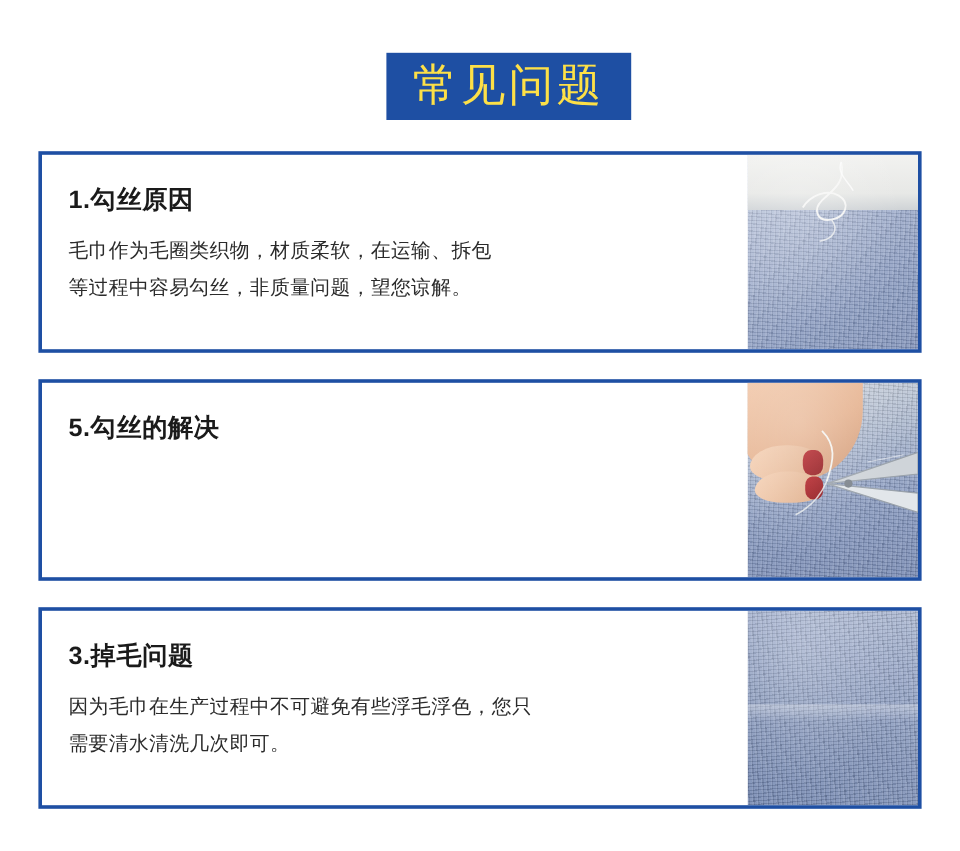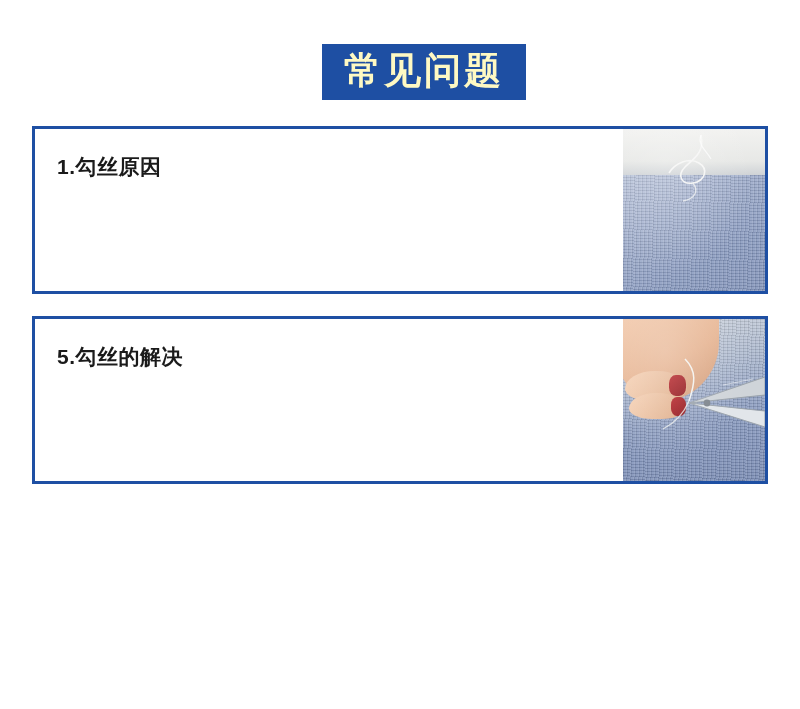--- a/index.html
+++ b/index.html
@@ -19,23 +19,23 @@
     overflow: hidden;
   }
   .title-wrap {
     width: 100%;
     text-align: center;
     padding-top: 44px;
   }
   .title-badge {
     display: inline-block;
     background: #1e4fa3;
-    color: #fef9c3;
+    color: #fde047;
     font-size: 37px;
-    font-weight: bold;
+    font-weight: normal;
     letter-spacing: 3px;
     padding: 8px 22px 11px 22px;
     line-height: 1;
     margin-left: 48px;
   }
   .faq-list {
     margin: 26px 32px 0 32px;
   }
   .faq-card {
     position: relative;
@@ -131,20 +131,22 @@
 
   <div class="title-wrap">
     <span class="title-badge">常见问题</span>
   </div>
 
   <div class="faq-list">
 
     <div class="faq-card">
       <div class="faq-text">
         <div class="faq-heading">1.勾丝原因</div>
+        <div class="faq-body">毛巾作为毛圈类织物，材质柔软，在运输、拆包
+等过程中容易勾丝，非质量问题，望您谅解。</div>
       </div>
       <div class="faq-photo">
         <div class="photo-towel light"></div>
         <div class="towel-white-top"></div>
         <svg class="thread-svg" viewBox="0 0 142 168">
           <path d="M78 6 C82 24, 70 30, 62 38 C54 46, 58 56, 70 54 C82 52, 86 40, 76 34 C66 28, 52 34, 46 44" fill="none" stroke="#f7f7f5" stroke-width="1.6" opacity="0.95"></path>
           <path d="M70 54 C76 62, 72 70, 60 72" fill="none" stroke="#eceef0" stroke-width="1.3" opacity="0.85"></path>
           <path d="M78 6 C74 16, 84 22, 88 30" fill="none" stroke="#ffffff" stroke-width="1.2" opacity="0.7"></path>
         </svg>
         <div class="photo-overlay-soft"></div>
@@ -170,15 +172,31 @@
           <path d="M142 92 L66 84 L142 108 Z" fill="#e2e6ea" stroke="#9aa2ab" stroke-width="1"></path>
           <circle cx="84" cy="84" r="3.4" fill="#7d848c"></circle>
           <path d="M100 66 L130 60" stroke="#ffffff" stroke-width="1" opacity=".5"></path>
           <path d="M62 40 C74 52, 72 64, 66 82" fill="none" stroke="#f4f5f3" stroke-width="1.5" opacity=".95"></path>
           <path d="M66 82 C60 96, 52 104, 40 110" fill="none" stroke="#eef0ef" stroke-width="1.3" opacity=".8"></path>
         </svg>
         <div class="photo-overlay-soft"></div>
       </div>
     </div>
 
+    <div class="faq-card">
+      <div class="faq-text">
+        <div class="faq-heading">3.掉毛问题</div>
+        <div class="faq-body">因为毛巾在生产过程中不可避免有些浮毛浮色，您只
+需要清水清洗几次即可。</div>
+      </div>
+      <div class="faq-photo">
+        <div class="photo-towel" style="background:
+               repeating-linear-gradient(88deg, rgba(255,255,255,.12) 0 1px, rgba(0,0,0,.08) 1px 2px, rgba(255,255,255,.05) 2px 4px),
+               repeating-linear-gradient(176deg, rgba(255,255,255,.10) 0 2px, rgba(0,0,0,.09) 2px 3px),
+               linear-gradient(20deg, #6f83ad 0%, #7e90b6 40%, #96a5c6 75%, #aab6d0 100%);"></div>
+        <div style="position:absolute; left:0; right:0; top:78px; height:14px;
+                    background:linear-gradient(180deg, rgba(255,255,255,.30), rgba(255,255,255,0));"></div>
+        <div class="photo-overlay-soft"></div>
+      </div>
+    </div>
 
   </div>
 </div>
 
 </body></html>

